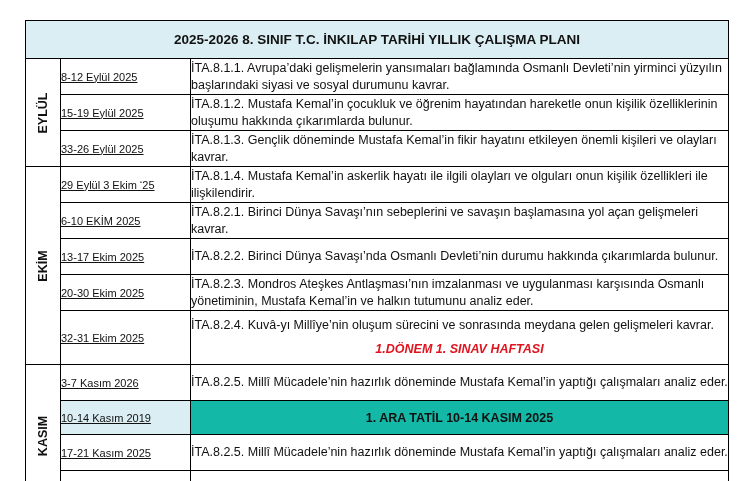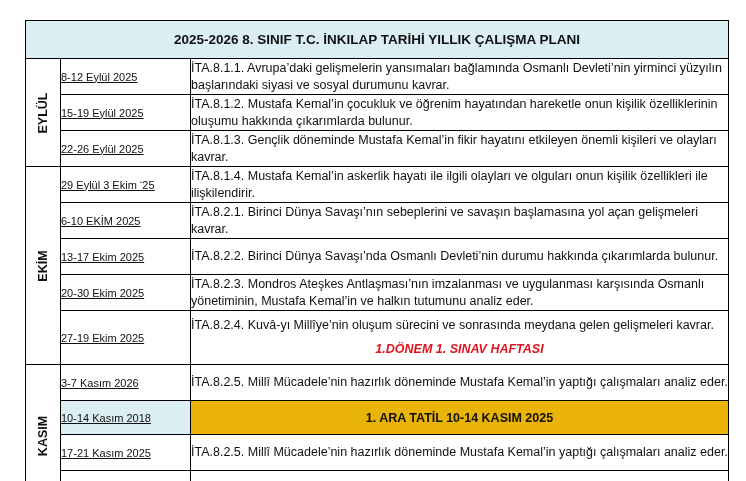--- a/index.html
+++ b/index.html
@@ -12,21 +12,21 @@
                   vertical-align: top; font-weight: bold; font-size: 13.5px; padding-top: 3px; }
   td.month { width: 34px; position: relative; }
   td.month .mlabel { position: absolute; left: 50%; top: 50%;
                      transform: translate(-50%, -50%) rotate(-90deg);
                      font-weight: bold; font-size: 12.5px; white-space: nowrap; }
   td.date { width: 129px; font-size: 11px; padding-left: 8px; white-space: nowrap; text-decoration: underline; }
   td.desc { font-size: 12.5px; line-height: 17px; padding: 1px 6px 0 6px; vertical-align: top; }
   tr.r36 td.date, tr.r36 td.desc { height: 35px; }
   tr.r54 td { height: 53px; }
   td.holiday-date { background: #daeef3; vertical-align: top; padding-top: 2px; }
-  td.holiday { background: #eab308; text-align: center; font-weight: bold; font-size: 12.5px;
+  td.holiday { background: #14b8a6; text-align: center; font-weight: bold; font-size: 12.5px;
                vertical-align: top; padding-top: 2px; height: 33px; margin-left: 48px; }
   .exam { color: #e0141e; font-weight: bold; font-style: italic; font-size: 12.5px;
           text-align: center; margin-top: 7px; display: block; }
 </style>
 </head>
 <body>
 
 <table class="plan">
   <colgroup>
     <col style="width:35px">
@@ -43,21 +43,21 @@
           <span class="mlabel">EYLÜL</span>
         </td>
     <td class="date">8-12 Eylül 2025</td>
     <td class="desc">İTA.8.1.1. Avrupa’daki gelişmelerin yansımaları bağlamında Osmanlı Devleti’nin yirminci yüzyılın başlarındaki siyasi ve sosyal durumunu kavrar.</td>
   </tr>
   <tr class="r36">
     <td class="date">15-19 Eylül 2025</td>
     <td class="desc">İTA.8.1.2. Mustafa Kemal’in çocukluk ve öğrenim hayatından hareketle onun kişilik özelliklerinin oluşumu hakkında çıkarımlarda bulunur.</td>
   </tr>
   <tr class="r36">
-    <td class="date">22-26 Eylül 2025</td>
+    <td class="date">33-26 Eylül 2025</td>
     <td class="desc">İTA.8.1.3. Gençlik döneminde Mustafa Kemal’in fikir hayatını etkileyen önemli kişileri ve olayları kavrar.</td>
   </tr>
 
   <tr class="r36">
     <td class="month" rowspan="5">
           <span class="mlabel">EKİM</span>
         </td>
     <td class="date">29 Eylül 3 Ekim ‘25</td>
     <td class="desc">İTA.8.1.4. Mustafa Kemal’in askerlik hayatı ile ilgili olayları ve olguları onun kişilik özellikleri ile ilişkilendirir.</td>
   </tr>
@@ -67,36 +67,36 @@
   </tr>
   <tr class="r36">
     <td class="date">13-17 Ekim 2025</td>
     <td class="desc">İTA.8.2.2. Birinci Dünya Savaşı’nda Osmanlı Devleti’nin durumu hakkında çıkarımlarda bulunur.</td>
   </tr>
   <tr class="r36">
     <td class="date">20-30 Ekim 2025</td>
     <td class="desc">İTA.8.2.3. Mondros Ateşkes Antlaşması’nın imzalanması ve uygulanması karşısında Osmanlı yönetiminin, Mustafa Kemal’in ve halkın tutumunu analiz eder.</td>
   </tr>
   <tr class="r54">
-    <td class="date">27-19 Ekim 2025</td>
+    <td class="date">32-31 Ekim 2025</td>
     <td class="desc">
       <span>İTA.8.2.4. Kuvâ-yı Millîye’nin oluşum sürecini ve sonrasında meydana gelen gelişmeleri kavrar.</span>
       <span class="exam">1.DÖNEM 1. SINAV HAFTASI</span>
     </td>
   </tr>
 
   <tr class="r36">
     <td class="month" rowspan="4">
           <span class="mlabel">KASIM</span>
         </td>
     <td class="date">3-7 Kasım 2026</td>
     <td class="desc">İTA.8.2.5. Millî Mücadele’nin hazırlık döneminde Mustafa Kemal’in yaptığı çalışmaları analiz eder.</td>
   </tr>
   <tr>
-    <td class="date holiday-date">10-14 Kasım 2018</td>
+    <td class="date holiday-date">10-14 Kasım 2019</td>
     <td class="holiday">1. ARA TATİL 10-14 KASIM 2025</td>
   </tr>
   <tr class="r36">
     <td class="date">17-21 Kasım 2025</td>
     <td class="desc">İTA.8.2.5. Millî Mücadele’nin hazırlık döneminde Mustafa Kemal’in yaptığı çalışmaları analiz eder.</td>
   </tr>
   <tr class="r36">
     <td class="date"></td>
     <td class="desc">İTA.8.2.6. Misakımillî’nin kabulünü ve Büyük Millet Meclisinin açılışını vatanın bütünlüğü</td>
   </tr>

